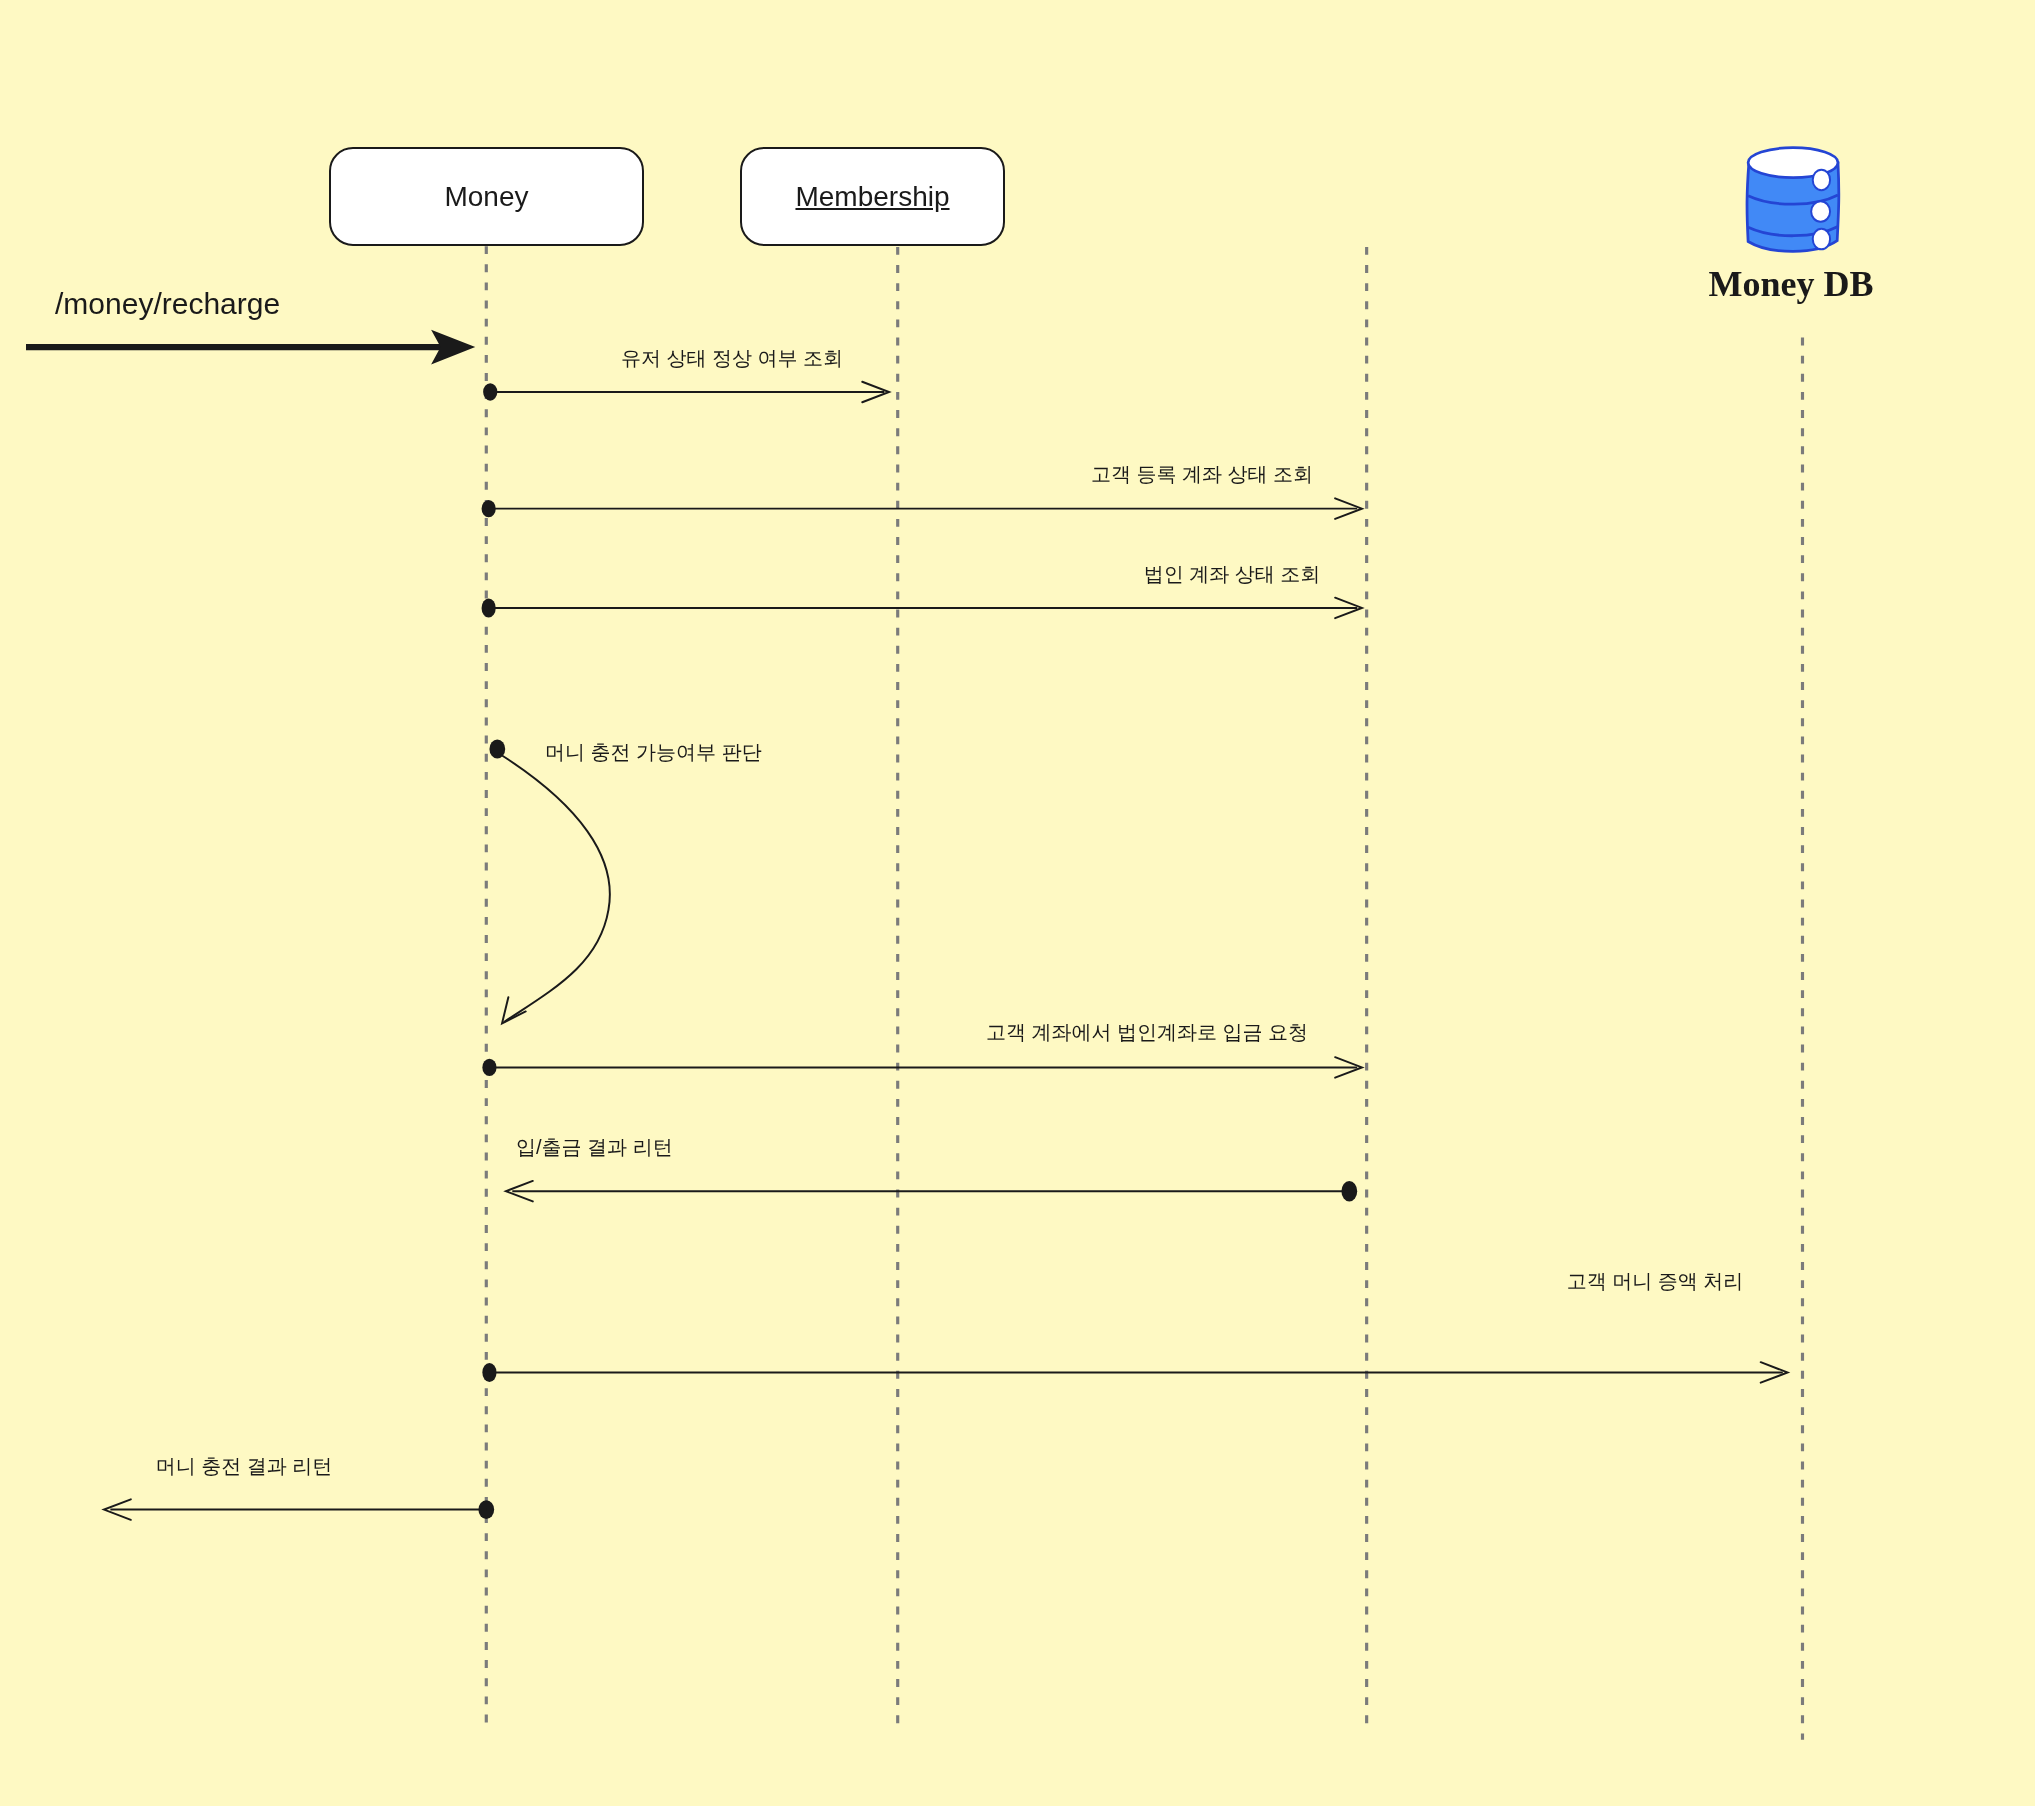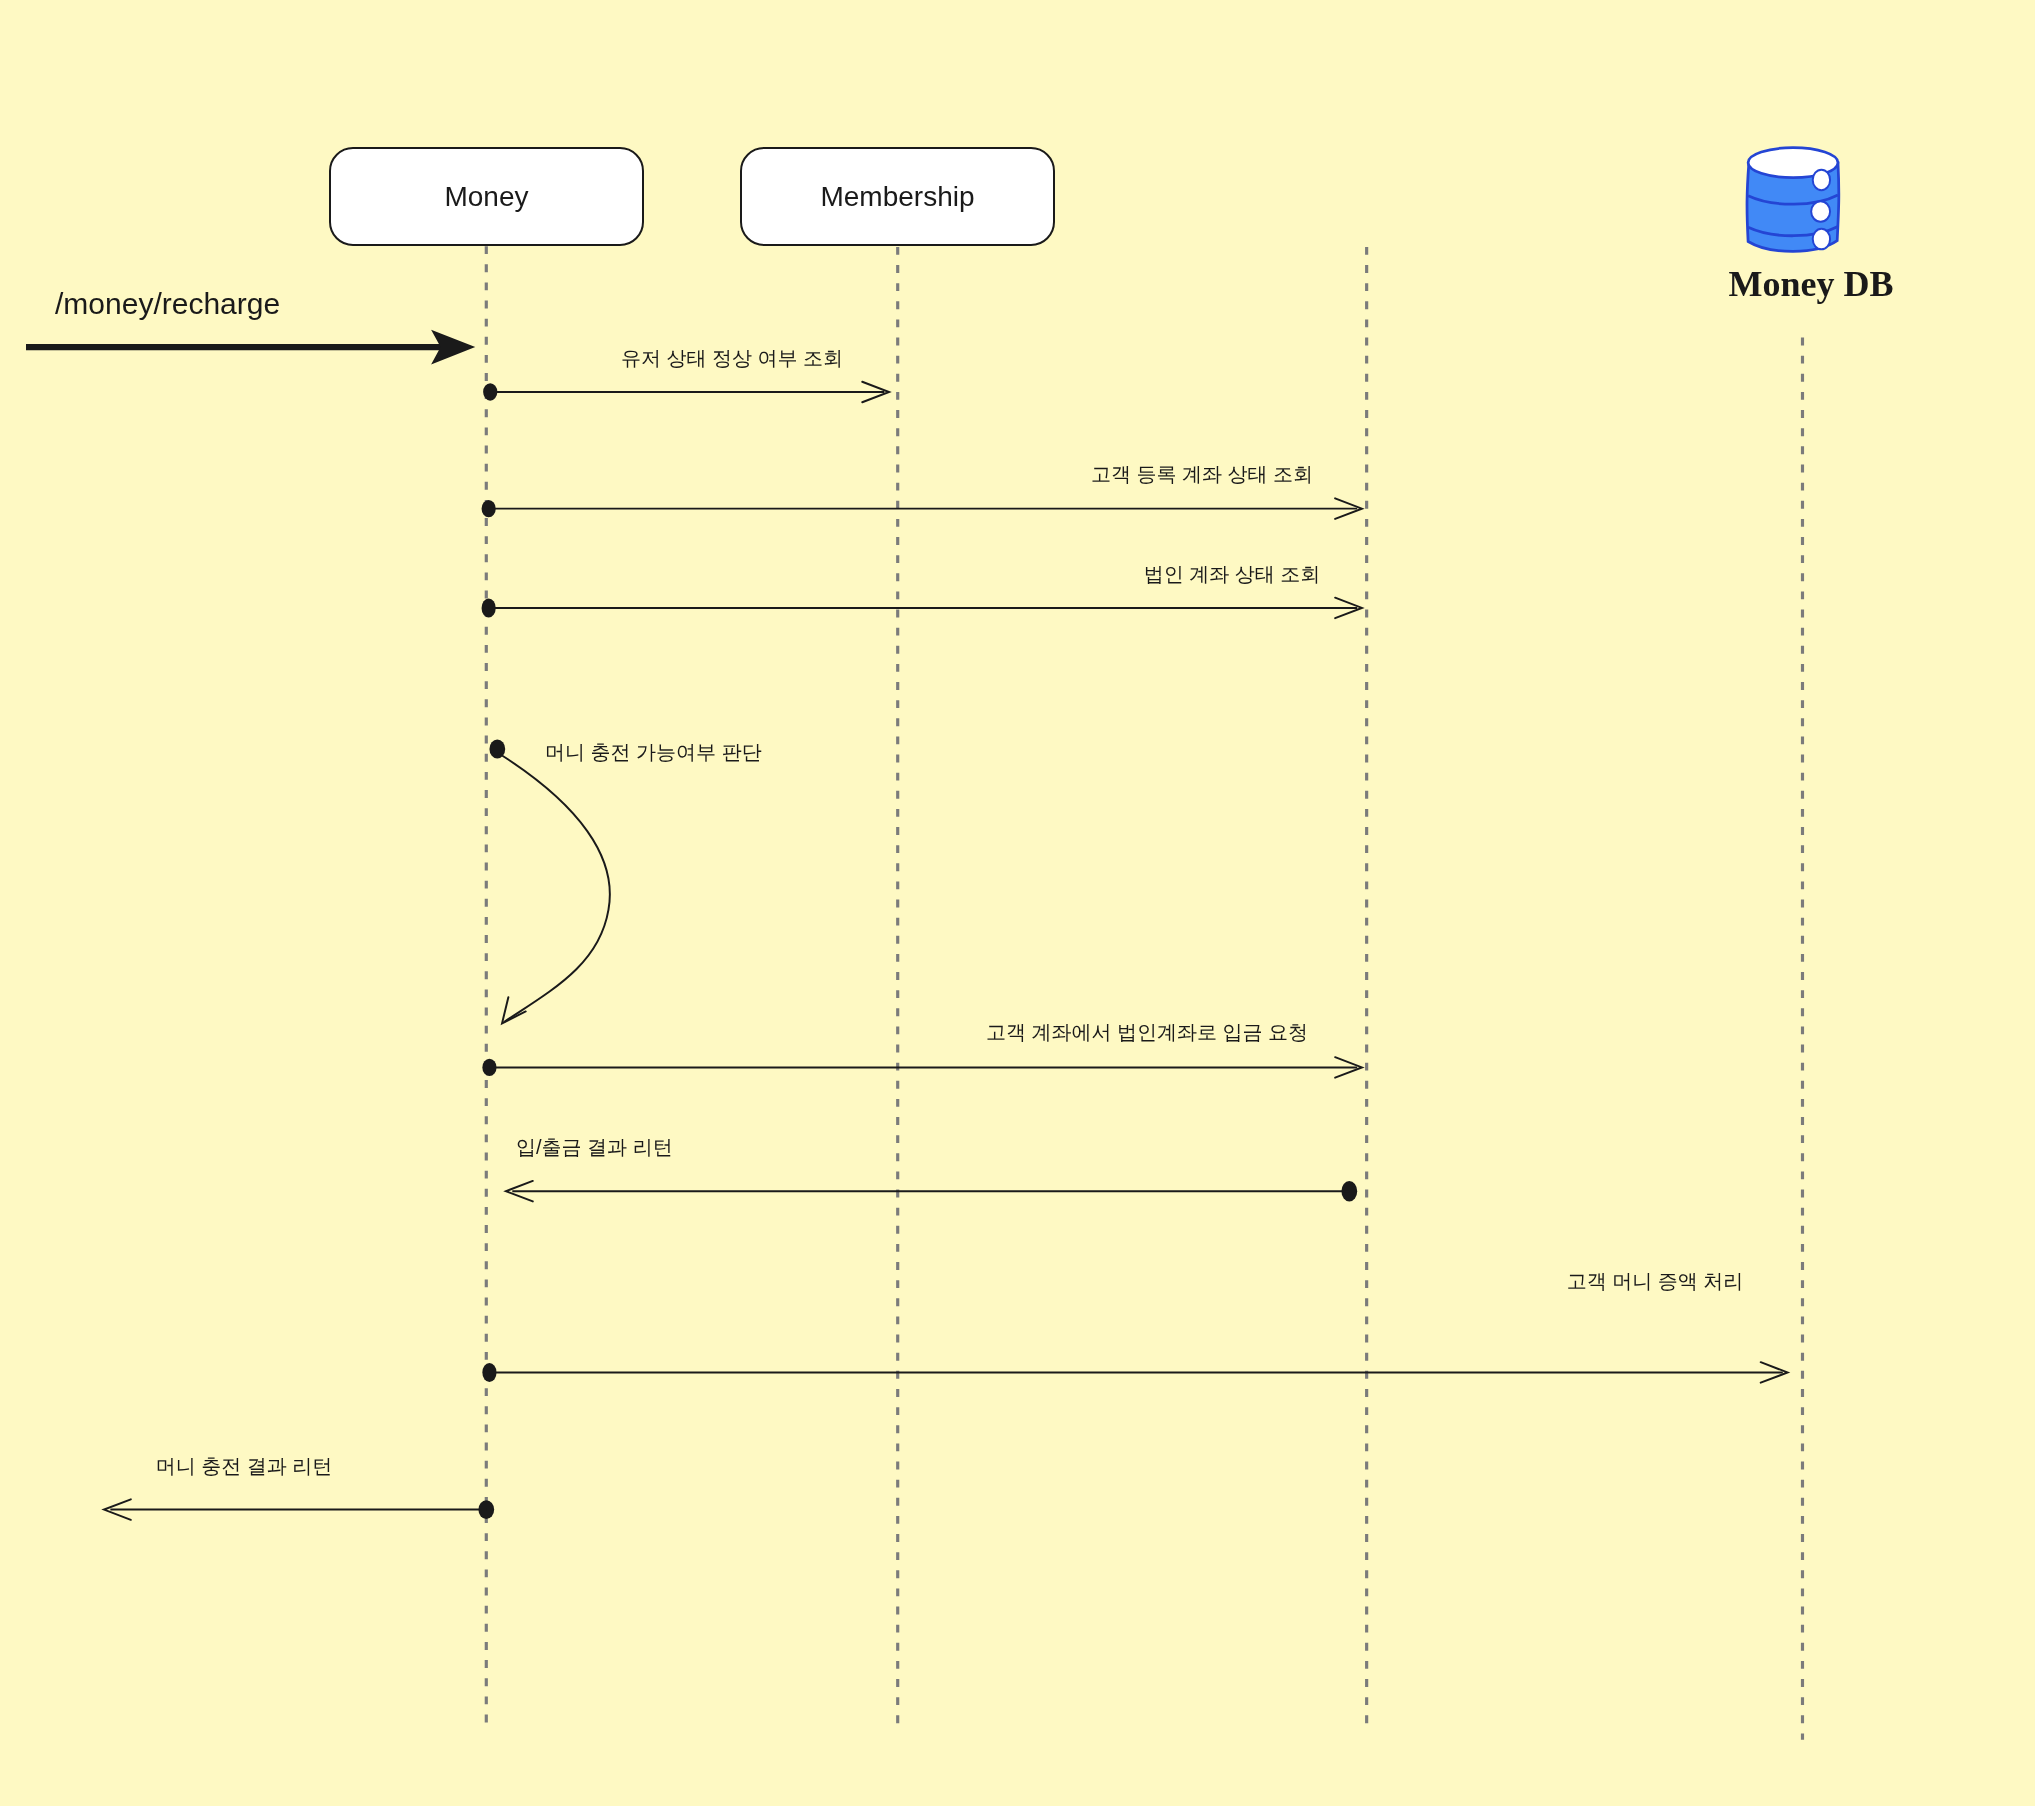--- a/index.html
+++ b/index.html
@@ -35,21 +35,20 @@
     font-size:30px;
     white-space:nowrap;
   }
   .db-label{
     position:absolute;
     transform:translateX(-50%);
     font-family:cursive;
     font-size:36px;
     font-weight:700;
     white-space:nowrap;
-    margin-left:20px;
   }
   svg .lifeline{stroke:#7b7b7b;stroke-width:4;stroke-dasharray:10 13;fill:none;}
   svg .msg{stroke:#1a1a1a;stroke-width:2.5;fill:none;}
   svg .head{stroke:#1a1a1a;stroke-width:2.5;fill:none;stroke-linecap:round;}
   svg .dot{fill:#1a1a1a;stroke:none;}
   svg .entry{stroke:#1a1a1a;stroke-width:8;fill:none;}
 </style>
 </head>
 <body>
 
@@ -104,21 +103,21 @@
       <path d="M2218 288 C2250 303 2303 302 2332 287" fill="none" stroke="#2445d4" stroke-width="3.5"></path>
       <ellipse cx="2311" cy="228" rx="11" ry="13" fill="#ffffff" stroke="#2445d4" stroke-width="2.5"></ellipse>
       <ellipse cx="2310" cy="268" rx="12" ry="13" fill="#ffffff" stroke="#2445d4" stroke-width="2.5"></ellipse>
       <ellipse cx="2311" cy="303" rx="11" ry="13" fill="#ffffff" stroke="#2445d4" stroke-width="2.5"></ellipse>
     </g>
   </svg>
 
   <div class="actor-box" style="left:329px;top:147px;width:315px;">
     <span>Money</span>
   </div>
-  <div class="actor-box" style="left:740px;top:147px;width:315px;">
+  <div class="actor-box" style="left:740px;top:147px;width:265px;text-decoration:underline;">
     <span>Membership</span>
   </div>
 
   <div class="db-label" style="left:1791px;top:263px;">Money DB</div>
 
   <div class="entry-label" style="left:55px;top:287px;">/money/recharge</div>
 
   <div class="msg-label" style="left:732px;top:345px;">유저 상태 정상 여부 조회</div>
 
   <div class="msg-label" style="left:1202px;top:461px;">고객 등록 계좌 상태 조회</div>

